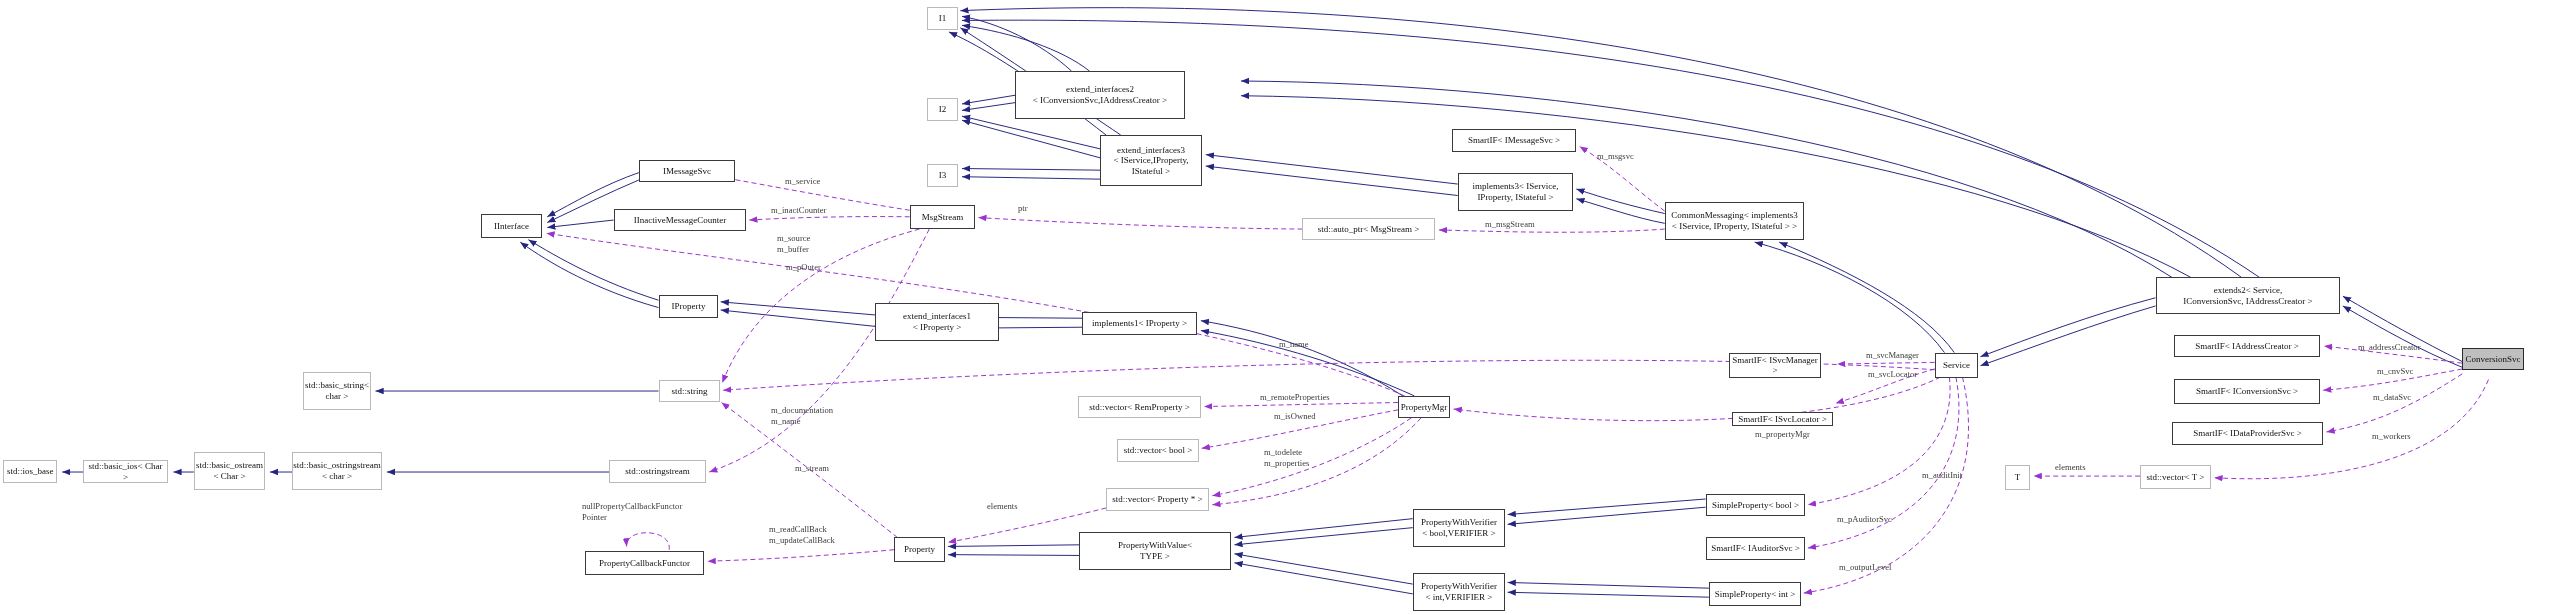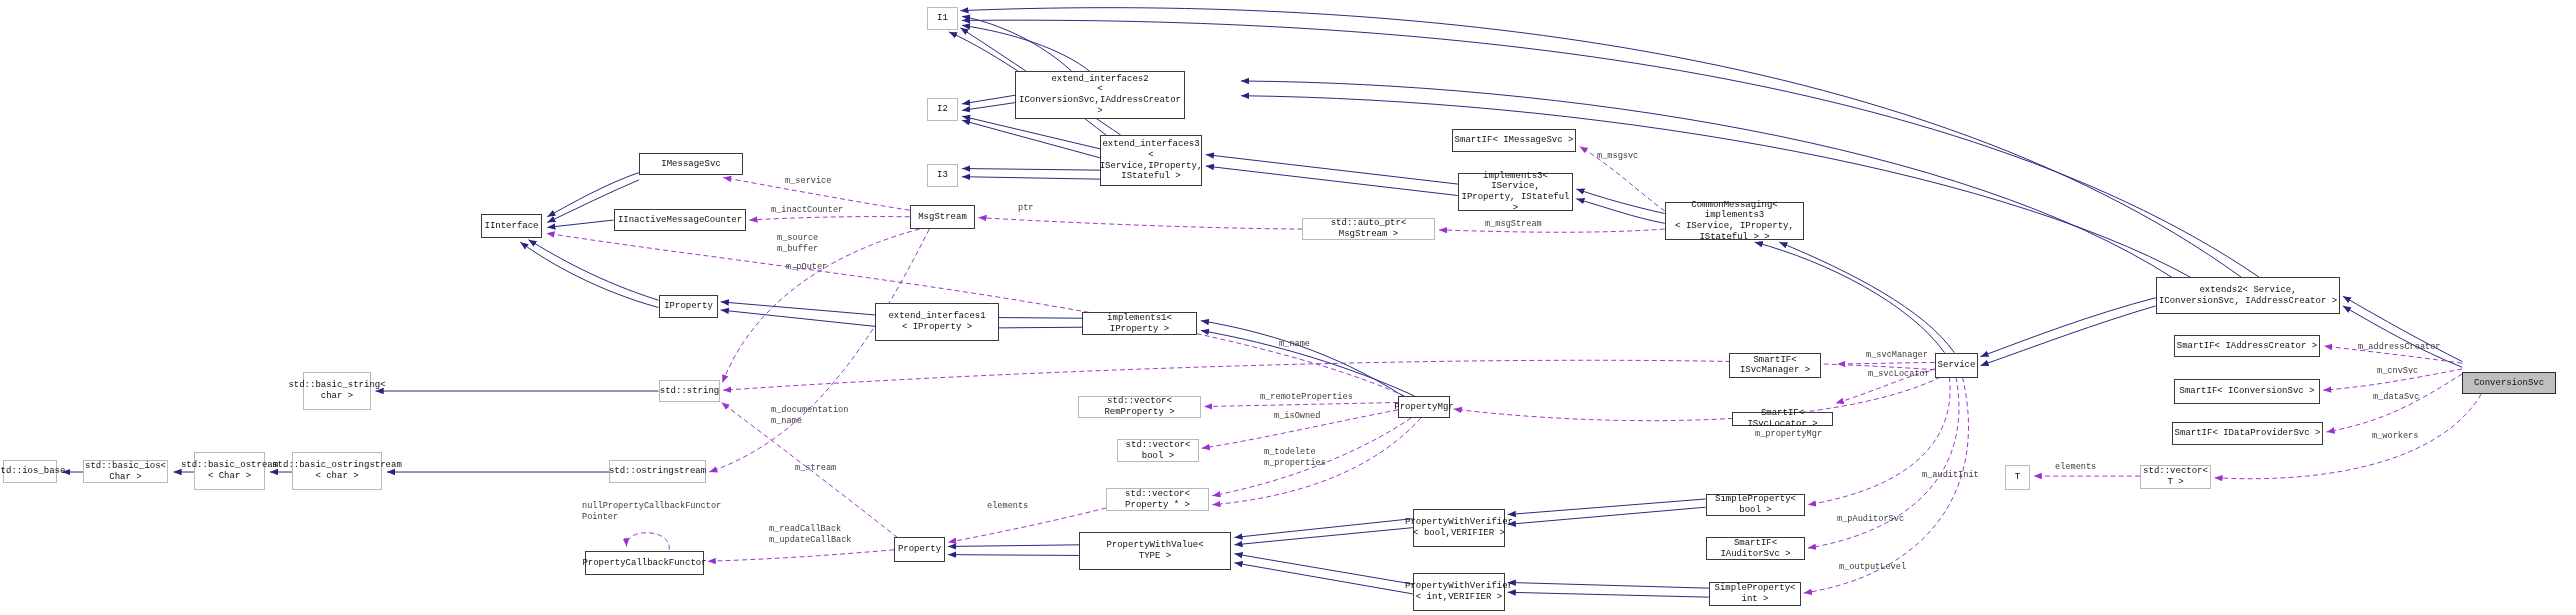--- a/index.html
+++ b/index.html
@@ -1,17 +1,17 @@
 <!DOCTYPE html>
 <html style="--edge-solid: #26267e; --edge-dashed: #9a32cd; --external-border: #b9b9b9; --highlight-fill: #bfbfbf; --label-color: #3c3c3c;font-size:13px"><head>
 <meta charset="utf-8">
 <style>
   html,body{margin:0;padding:0;background:#fff;}
   #stage{position:relative;width:2576px;height:616px;background:#fff;overflow:hidden;
-         font-family:Liberation Mono, monospace;}
+         font-family:Liberation Serif, serif;}
   svg.edges{position:absolute;left:0;top:0;pointer-events:none;}
   .es{fill:none;stroke:var(--edge-solid);stroke-width:1.2;}
   .eu{fill:none;stroke:var(--edge-dashed);stroke-width:1.2;stroke-dasharray:6 4;}
   .mks{fill:var(--edge-solid);}
   .mku{fill:var(--edge-dashed);}
   .node{position:absolute;display:flex;align-items:center;justify-content:center;
         text-align:center;white-space:pre-line;background:#fff;color:#101010;
         font-size:9px;line-height:10.6px;box-sizing:border-box;padding:0.8px 1.6px;}
   .b{border:1.2px solid #3a3a3a;}
   .g{border:0.8px solid var(--external-border);}
@@ -144,21 +144,21 @@
   <div class="node b" style="left:1100px;top:135px;width:102px;height:51px">extend_interfaces3
 &lt; IService,IProperty,
 IStateful &gt;</div>
   <div class="node b" style="left:910px;top:205px;width:65px;height:24px">MsgStream</div>
   <div class="node g" style="left:1302px;top:218px;width:133px;height:22px">std::auto_ptr&lt; MsgStream &gt;</div>
   <div class="node b" style="left:1452px;top:129px;width:124px;height:23px">SmartIF&lt; IMessageSvc &gt;</div>
   <div class="node b" style="left:1458px;top:173px;width:115px;height:38px">implements3&lt; IService,
 IProperty, IStateful &gt;</div>
   <div class="node b" style="left:1665px;top:202px;width:139px;height:38px">CommonMessaging&lt; implements3
 &lt; IService, IProperty, IStateful &gt; &gt;</div>
-  <div class="node b" style="left:639px;top:153px;width:104px;height:22px">IMessageSvc</div>
+  <div class="node b" style="left:639px;top:160px;width:96px;height:22px">IMessageSvc</div>
   <div class="node b" style="left:481px;top:214px;width:61px;height:24px">IInterface</div>
   <div class="node b" style="left:614px;top:209px;width:132px;height:22px">IInactiveMessageCounter</div>
   <div class="node b" style="left:659px;top:295px;width:59px;height:23px">IProperty</div>
   <div class="node b" style="left:875px;top:303px;width:124px;height:38px">extend_interfaces1
 &lt; IProperty &gt;</div>
   <div class="node b" style="left:1082px;top:312px;width:115px;height:23px">implements1&lt; IProperty &gt;</div>
   <div class="node g" style="left:303px;top:372px;width:68px;height:38px">std::basic_string&lt;
 char &gt;</div>
   <div class="node g" style="left:659px;top:380px;width:61px;height:22px">std::string</div>
   <div class="node g" style="left:1078px;top:396px;width:123px;height:22px">std::vector&lt; RemProperty &gt;</div>
@@ -184,21 +184,21 @@
   <div class="node b" style="left:1706px;top:537px;width:99px;height:23px">SmartIF&lt; IAuditorSvc &gt;</div>
   <div class="node b" style="left:1709px;top:582px;width:92px;height:24px">SimpleProperty&lt; int &gt;</div>
   <div class="node b" style="left:1935px;top:353px;width:43px;height:24.5px">Service</div>
   <div class="node b" style="left:1729px;top:353px;width:92px;height:24.5px">SmartIF&lt; ISvcManager &gt;</div>
   <div class="node b" style="left:1732px;top:412px;width:101px;height:14px">SmartIF&lt; ISvcLocator &gt;</div>
   <div class="node b" style="left:2156px;top:277px;width:184px;height:37px">extends2&lt; Service,
 IConversionSvc, IAddressCreator &gt;</div>
   <div class="node b" style="left:2174px;top:335px;width:146px;height:22px">SmartIF&lt; IAddressCreator &gt;</div>
   <div class="node b" style="left:2174px;top:379px;width:146px;height:24.5px">SmartIF&lt; IConversionSvc &gt;</div>
   <div class="node b" style="left:2172px;top:422px;width:151px;height:23px">SmartIF&lt; IDataProviderSvc &gt;</div>
-  <div class="node hl" style="left:2462px;top:372px;width:94px;height:22px">ConversionSvc</div>
+  <div class="node hl" style="left:2462px;top:348px;width:62px;height:22px">ConversionSvc</div>
   <div class="node g" style="left:2005px;top:465px;width:25px;height:24.5px">T</div>
   <div class="node g" style="left:2140px;top:465px;width:71px;height:24px">std::vector&lt; T &gt;</div>
 
   <div class="elabel" style="left:785px;top:176px">m_service</div>
   <div class="elabel" style="left:771px;top:205px">m_inactCounter</div>
   <div class="elabel c" style="left:777px;top:233px;width:57px">m_source
 m_buffer</div>
   <div class="elabel" style="left:786px;top:262px">m_pOuter</div>
   <div class="elabel" style="left:1018px;top:203px">ptr</div>
   <div class="elabel" style="left:1597px;top:151px">m_msgsvc</div>

